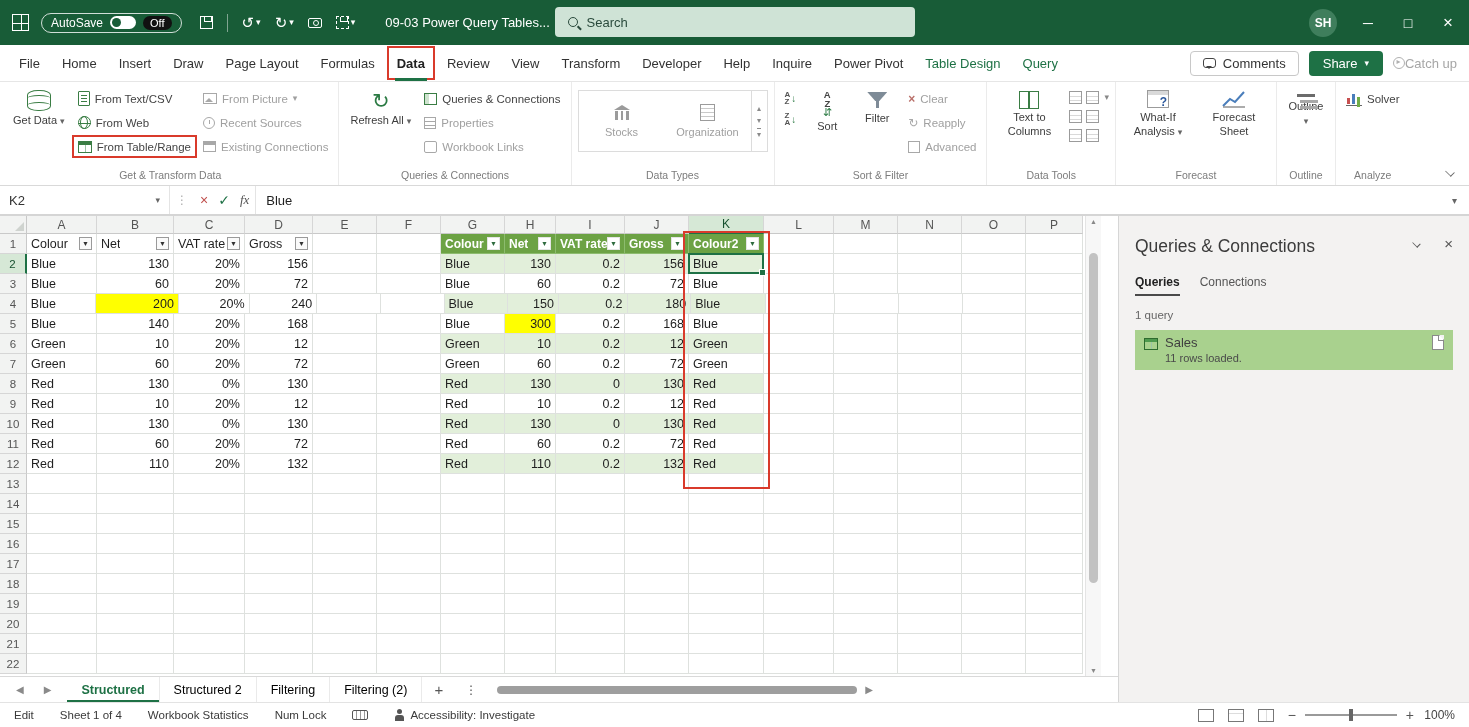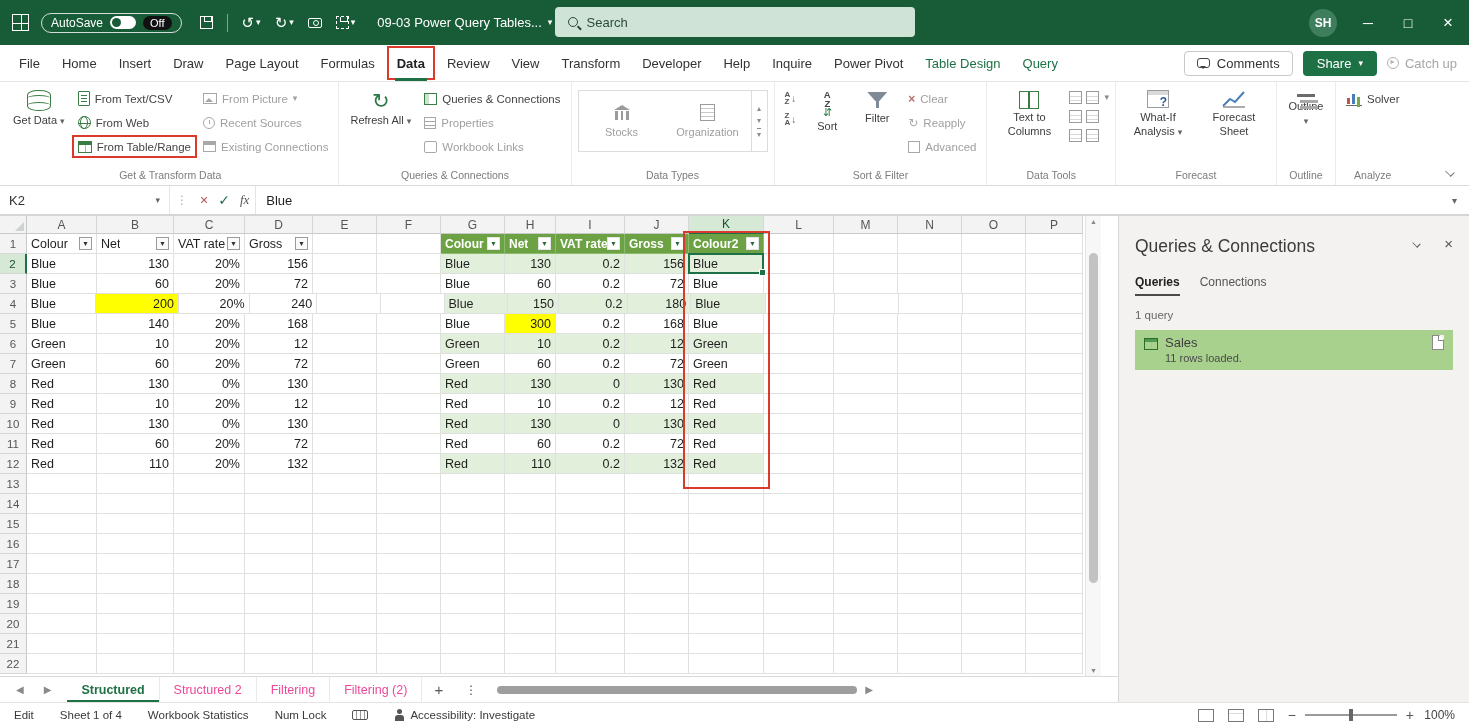--- a/index.html
+++ b/index.html
@@ -21,21 +21,21 @@
                   background:var(--title-bar-green,#185c37)}
   .off-chip{background:#111;color:#fff;border-radius:9px;padding:1px 7px;font-size:11px}
   .qat{display:flex;align-items:center;gap:14px;margin-left:6px;font-size:15px;color:#fff}
   .qat .sep{width:1px;height:18px;background:rgba(255,255,255,.45)}
   .qicon{font-size:15px;line-height:1;display:flex;align-items:center;gap:2px}
   .ic-save{width:13px;height:13px;border:1.5px solid #fff;position:relative}
   .ic-save::before{content:'';position:absolute;top:0;left:3px;width:6px;height:4px;border:1.2px solid #fff;border-top:none}
   .ic-cam{width:14px;height:10px;border:1.5px solid #fff;border-radius:2px;position:relative}
   .ic-cam::before{content:'';position:absolute;left:4px;top:1.5px;width:4px;height:4px;border:1.2px solid #fff;border-radius:50%}
   .caret{font-size:9px;line-height:1}
-  .doc-title{margin-left:10px;font-size:13px;display:flex;align-items:center;gap:6px;white-space:nowrap}
+  .doc-title{margin-left:18px;font-size:13px;display:flex;align-items:center;gap:6px;white-space:nowrap}
   .search-pill{position:absolute;left:50%;top:7px;transform:translateX(-50%);width:360px;height:30px;
                background:#cfe3d6;border-radius:4px;display:flex;align-items:center;gap:9px;padding:0 13px;
                color:#2a4a3c;font-size:13px}
   .ic-mag{width:10px;height:10px;border:1.6px solid #2a4a3c;border-radius:50%;position:relative;flex:0 0 auto}
   .ic-mag::after{content:'';position:absolute;width:5px;height:1.6px;background:#2a4a3c;left:8px;top:9px;transform:rotate(45deg)}
   .tb-right{margin-left:auto;display:flex;align-items:center;gap:22px}
   .avatar{width:28px;height:28px;border-radius:50%;background:#3f7e5c;display:flex;align-items:center;
           justify-content:center;font-size:12px;font-weight:bold}
   .winbtn{font-size:14px;width:18px;text-align:center;line-height:1}
 
@@ -49,21 +49,21 @@
   .rtab.active::after{content:'';position:absolute;left:9px;right:9px;bottom:0;height:3px;
                       background:var(--accent-green,#1e7145)}
   .rtab.annotated{outline:2px solid var(--annotation-red,#d93a2b);outline-offset:-3px}
   .tr-right{margin-left:auto;display:flex;align-items:center;gap:10px;padding-right:4px}
   .pill-btn{display:flex;align-items:center;gap:7px;border:1px solid #c8c8c8;border-radius:4px;
             padding:4px 12px;font-size:13px;color:#333;background:#fff}
   .ic-bubble{width:13px;height:10px;border:1.4px solid #444;border-radius:3px;position:relative}
   .ic-bubble::after{content:'';position:absolute;left:2px;bottom:-5px;border:3px solid transparent;border-top-color:#444}
   .share-btn{display:flex;align-items:center;gap:7px;border-radius:4px;padding:5px 14px;font-size:13px;
              color:#fff;background:var(--accent-green,#1e7145)}
-  .catchup{display:flex;align-items:center;gap:6px;font-size:13px;color:#a6a6a6}
+  .catchup{display:flex;align-items:center;gap:0;font-size:13px;color:#a6a6a6}
   .ic-catch{width:12px;height:12px;border:1.4px solid #b0b0b0;border-radius:50%;position:relative}
   .ic-catch::after{content:'▸';position:absolute;left:2.5px;top:-1.5px;font-size:8px;color:#b0b0b0}
 
   
   .ribbon{height:104px;display:flex;align-items:stretch;background:#fff;border-bottom:1px solid #d9d9d9;
           padding:0 2px;position:relative}
   .rgroup{display:flex;flex-direction:column;border-right:1px solid #ebebeb;padding:3px 6px 0}
   .rbody{flex:1;display:flex;align-items:flex-start;gap:4px}
   .glabel{height:18px;font-size:10.5px;color:#7c7c7c;text-align:center;line-height:16px;white-space:nowrap}
   .bigbtn{display:flex;flex-direction:column;align-items:center;gap:3px;padding:5px 5px 0;min-width:46px;
@@ -189,21 +189,21 @@
                   background:var(--accent-green,#1e7145);border:1px solid #fff}
   .ann-box{position:absolute;border:2.5px solid var(--annotation-red,#d93a2b);pointer-events:none}
   .vscroll{width:16px;margin-left:2px;background:#f7f7f7;border-left:1px solid #e4e4e4;display:flex;
            flex-direction:column;align-items:center;padding:2px 0;font-size:7px;color:#888}
   .vthumb{width:9px;background:#c2c2c2;border-radius:5px;flex:0 0 330px;margin-top:28px}
   .vsp{flex:1}
 
   
   .tabbar{height:26px;display:flex;align-items:stretch;border-top:1px solid #d9d9d9;background:#fff;font-size:12.5px}
   .tb-nav{display:flex;align-items:center;gap:20px;padding:0 16px;color:#8a8a8a;font-size:10px}
-  .stab{padding:0 14px;display:flex;align-items:center;color:#ec4899;border-right:1px solid #eaeaea;white-space:nowrap}
+  .stab{padding:0 14px;display:flex;align-items:center;color:#000000;border-right:1px solid #eaeaea;white-space:nowrap}
   .stab.active{color:var(--accent-green,#1e7145);font-weight:700;box-shadow:inset 0 -2px 0 var(--accent-green,#1e7145)}
   .stab-plus{padding:0 12px;display:flex;align-items:center;color:#555;font-size:15px}
   .tb-dots{display:flex;align-items:center;color:#555;padding:0 10px;font-size:12px}
   .hscroll{flex:1;display:flex;align-items:center;gap:8px;padding:0 10px}
   .hthumb{height:8px;background:#9e9e9e;border-radius:4px;flex:1;max-width:360px}
   .hsar{color:#8a8a8a;font-size:10px}
 
   
   .statusbar{height:25px;border-top:1px solid #e3e3e3;background:#fff;display:flex;align-items:center;
              padding:0 14px;gap:26px;font-size:11.5px;color:#3a3a3a}

